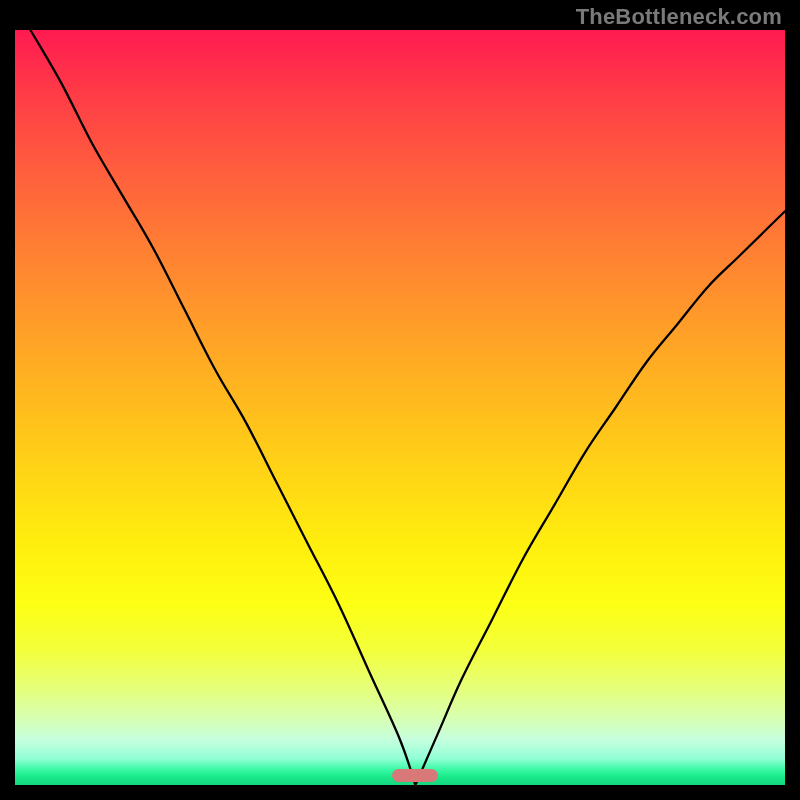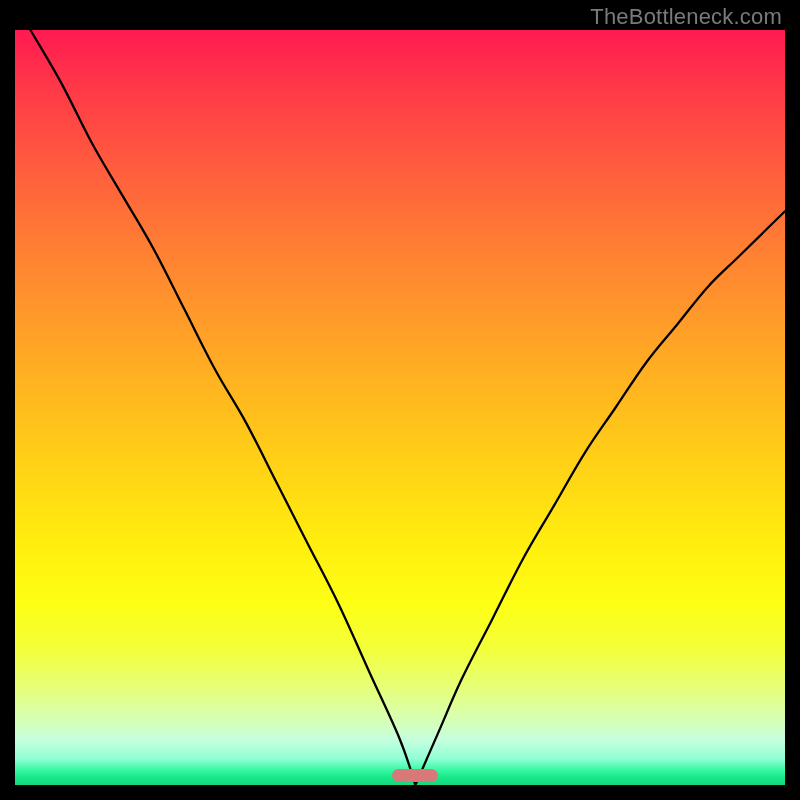--- a/index.html
+++ b/index.html
@@ -16,21 +16,21 @@
     width: 800px;
     height: 800px;
     background: #000;
   }
   .watermark {
     position: absolute;
     top: 4px;
     right: 18px;
     color: #7a7a7a;
     font-size: 22px;
-    font-weight: 400;
+    font-weight: 700;
     letter-spacing: 0.2px;
     z-index: 10;
     text-align: center;
   }
   .plot-area {
     position: absolute;
     left: 15px;
     top: 30px;
     width: 770px;
     height: 755px;

